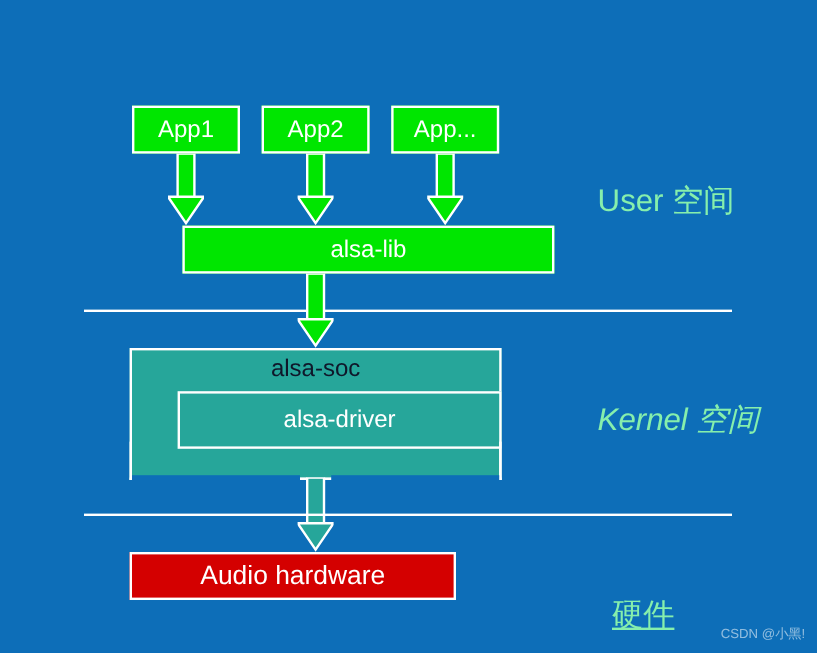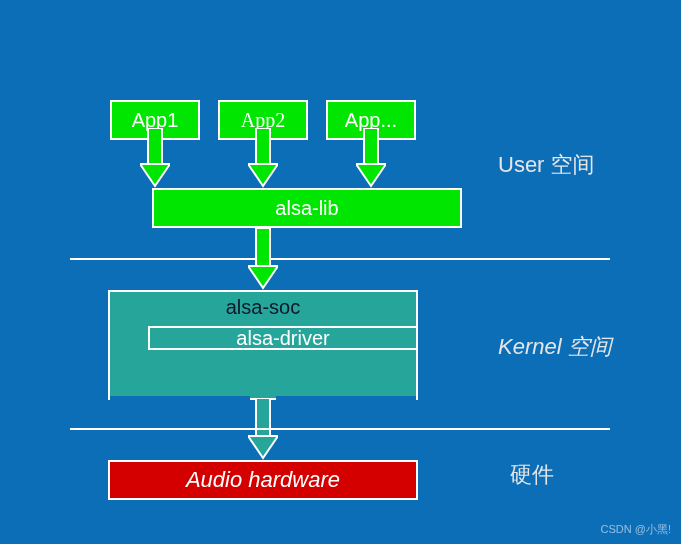--- a/index.html
+++ b/index.html
@@ -8,40 +8,39 @@
     width: 681px;
     height: 544px;
     background: #0d6eb8;
     font-family: Arial, "Microsoft YaHei", sans-serif;
     color: #fff;
     position: relative;
     overflow: hidden;
   }
   .label {
     position: absolute;
-    font-size: 22px;
-    color: #e5e5e5;
+    font-size: 26px;
+    color: #86efac;
     text-align: center;
   }
   .box {
     position: absolute;
     display: flex;
     align-items: center;
     justify-content: center;
     font-size: 20px;
     box-sizing: border-box;
   }
   .app-box {
     background: #00e600;
     border: 2px solid #fff;
     color: #fff;
     font-size: 20px;
     width: 90px;
     height: 40px;
-    margin-top: 12px;
   }
   .alsa-lib {
     background: #00e600;
     border: 2px solid #fff;
     color: #fff;
     width: 310px;
     height: 40px;
     margin-left: 44px;
   }
   .alsa-soc {
@@ -51,31 +50,30 @@
     width: 310px;
     height: 110px;
     align-items: flex-start;
     padding-top: 4px;
   }
   .alsa-driver {
     background: #26a69a;
     border: 2px solid #fff;
     color: #fff;
     width: 270px;
-    height: 24px;
+    height: 48px;
     text-align: right;
   }
   .hw-box {
     background: #d40000;
     border: 2px solid #fff;
     color: #fff;
-    width: 310px;
+    width: 272px;
     height: 40px;
     font-size: 22px;
-    font-style: italic;
   }
   .hline {
     position: absolute;
     background: #fff;
     height: 2px;
   }
   .watermark {
     position: absolute;
     right: 10px;
     bottom: 8px;
@@ -85,21 +83,21 @@
     line-height: 1.2;
   }
   svg.arrow { position: absolute; }
 </style>
 </head>
 <body>
 
 <div class="box app-box" style="left:110px; top:88px;">
   <span>App1</span>
 </div>
-<div class="box app-box" style="left:218px; top:88px;font-family:Liberation Serif, serif;">
+<div class="box app-box" style="left:218px; top:88px;">
   <span>App2</span>
 </div>
 <div class="box app-box" style="left:326px; top:88px;">
   <span>App...</span>
 </div>
 
 <svg class="arrow" style="left:140px; top:128px;" width="30" height="60">
   <rect x="8" y="0" width="14" height="38" fill="#00e600" stroke="#fff" stroke-width="2"></rect>
   <polygon points="0,36 30,36 15,58" fill="#00e600" stroke="#fff" stroke-width="2"></polygon>
 </svg>
@@ -143,15 +141,15 @@
   <rect x="8" y="0" width="14" height="40" fill="#26a69a" stroke="#fff" stroke-width="2"></rect>
   <polygon points="0,38 30,38 15,60" fill="#26a69a" stroke="#fff" stroke-width="2"></polygon>
 </svg>
 
 <div class="hline" style="left:70px; top:428px; width:540px;"></div>
 
 <div class="box hw-box" style="left:108px; top:460px;">
   <span>Audio hardware</span>
 </div>
 
-<div class="label" style="left:510px; top:460px;">硬件</div>
+<div class="label" style="left:510px; top:495px;text-decoration:underline;">硬件</div>
 
 <div class="watermark">CSDN @小黑!</div>
 
 </body></html>

